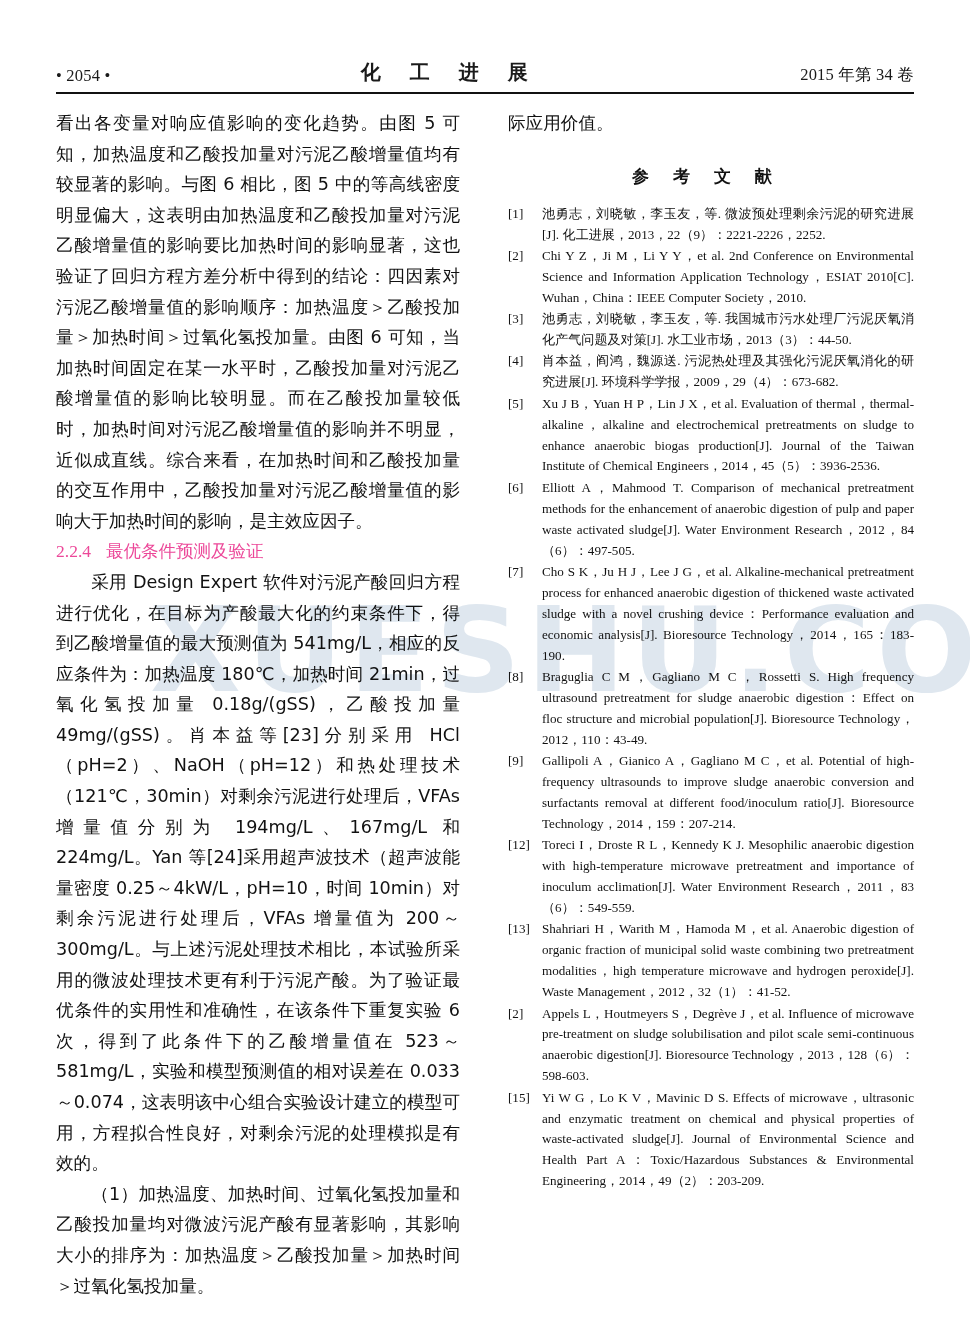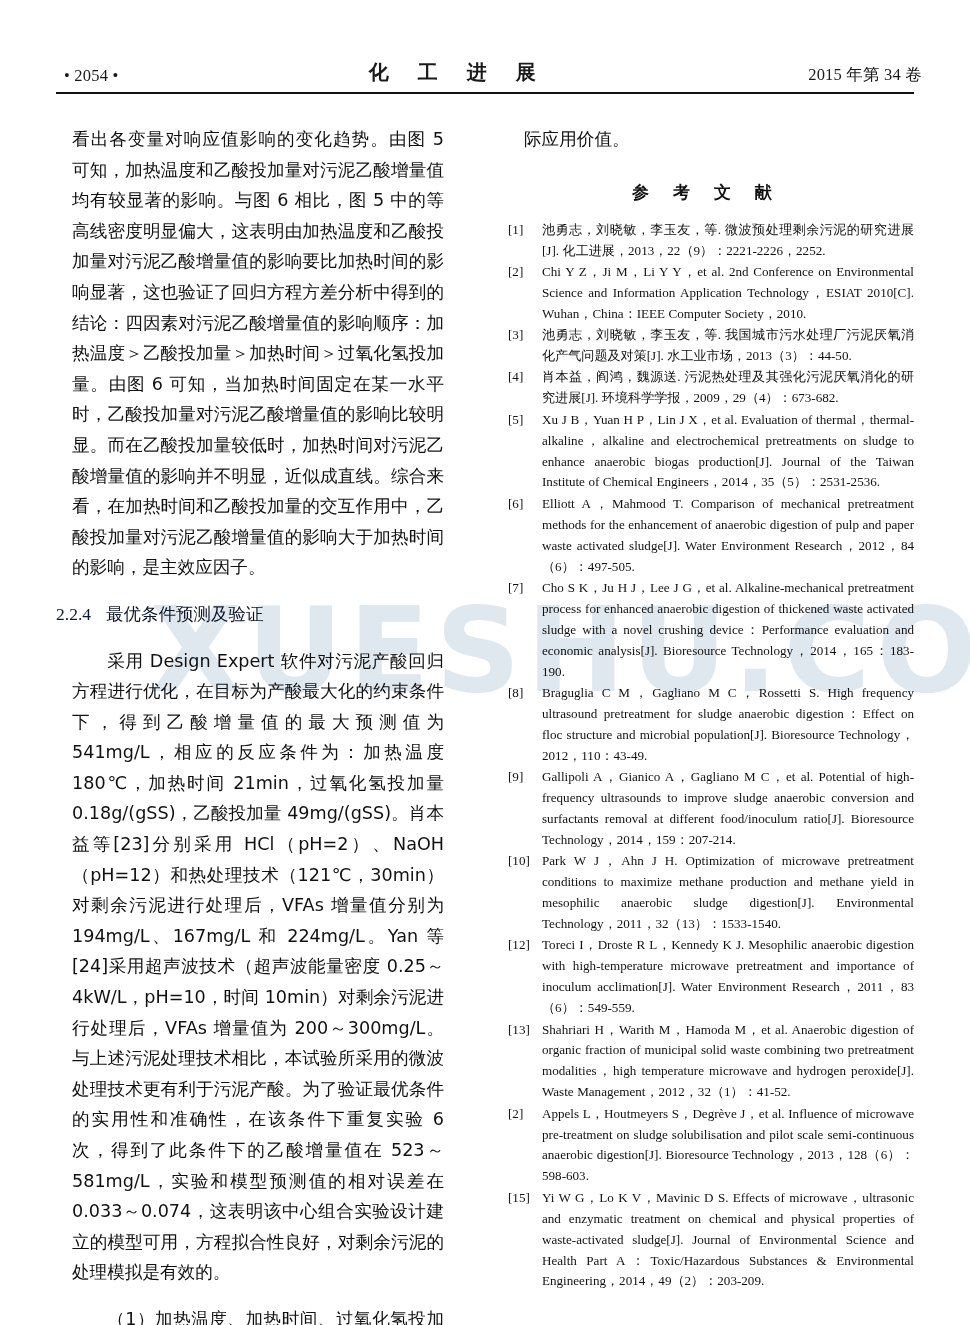--- a/index.html
+++ b/index.html
@@ -20,21 +20,21 @@
   .page {
     position: absolute;
     inset: 0;
     width: 970px;
     height: 1325px;
   }
 
   
   .runhead {
     position: absolute;
-    left: 64px;
+    left: 56px;
     top: 58px;
     width: 858px;
     height: 28px;
     display: flex;
     align-items: flex-end;
     justify-content: space-between;
     font-size: 16.5px;
     letter-spacing: 0.2px;
   }
   .runhead-left { white-space: nowrap; }
@@ -64,32 +64,32 @@
   .col-left  { left: 56px;  width: 404px; }
   .col-right { left: 508px; width: 406px; }
 
   
   .cn {
     font-family: "DejaVu Sans", "Liberation Sans", sans-serif;
     font-size: 17.6px;
     line-height: 30.6px;
     text-align: justify;
     text-justify: inter-ideograph;
-    margin: 16px;
+    margin: 0;
     color: #111;
   }
   .cn.indent { text-indent: 2em; }
 
   .sec-num {
     font-family: "Liberation Serif", serif;
     font-size: 17.5px;
     line-height: 30.6px;
     margin: 0;
     font-weight: normal;
-    color: #0f172a;
+    color: #ec4899;
   }
   .sec-num .lbl { margin-left: 15px; }
 
   .sec-big {
     font-family: "DejaVu Sans", sans-serif;
     font-size: 20px;
     line-height: 36px;
     margin: 8px 0 2px 0;
     font-weight: normal;
     color: #111;
@@ -249,21 +249,21 @@
           <span class="ref-body zh">池勇志，刘晓敏，李玉友，等. 我国城市污水处理厂污泥厌氧消化产气问题及对策[J]. 水工业市场，2013（3）：44-50.</span>
         </div>
 
         <div class="ref">
           <span class="ref-num">[4]</span>
           <span class="ref-body zh">肖本益，阎鸿，魏源送. 污泥热处理及其强化污泥厌氧消化的研究进展[J]. 环境科学学报，2009，29（4）：673-682.</span>
         </div>
 
         <div class="ref">
           <span class="ref-num">[5]</span>
-          <span class="ref-body">Xu J B，Yuan H P，Lin J X，et al. Evaluation of thermal，thermal-alkaline，alkaline and electrochemical pretreatments on sludge to enhance anaerobic biogas production[J]. Journal of the Taiwan Institute of Chemical Engineers，2014，35（5）：2531-2536.</span>
+          <span class="ref-body">Xu J B，Yuan H P，Lin J X，et al. Evaluation of thermal，thermal-alkaline，alkaline and electrochemical pretreatments on sludge to enhance anaerobic biogas production[J]. Journal of the Taiwan Institute of Chemical Engineers，2014，45（5）：3936-2536.</span>
         </div>
 
         <div class="ref">
           <span class="ref-num">[6]</span>
           <span class="ref-body">Elliott A，Mahmood T. Comparison of mechanical pretreatment methods for the enhancement of anaerobic digestion of pulp and paper waste activated sludge[J]. Water Environment Research，2012，84（6）：497-505.</span>
         </div>
 
         <div class="ref">
           <span class="ref-num">[7]</span>
           <span class="ref-body">Cho S K，Ju H J，Lee J G，et al. Alkaline-mechanical pretreatment process for enhanced anaerobic digestion of thickened waste activated sludge with a novel crushing device：Performance evaluation and economic analysis[J]. Bioresource Technology，2014，165：183-190.</span>
@@ -272,24 +272,20 @@
         <div class="ref">
           <span class="ref-num">[8]</span>
           <span class="ref-body">Braguglia C M，Gagliano M C，Rossetti S. High frequency ultrasound pretreatment for sludge anaerobic digestion：Effect on floc structure and microbial population[J]. Bioresource Technology，2012，110：43-49.</span>
         </div>
 
         <div class="ref">
           <span class="ref-num">[9]</span>
           <span class="ref-body">Gallipoli A，Gianico A，Gagliano M C，et al. Potential of high-frequency ultrasounds to improve sludge anaerobic conversion and surfactants removal at different food/inoculum ratio[J]. Bioresource Technology，2014，159：207-214.</span>
         </div>
 
-        <div class="ref">
-          <span class="ref-num">[10]</span>
-          <span class="ref-body">Park W J，Ahn J H. Optimization of microwave pretreatment conditions to maximize methane production and methane yield in mesophilic anaerobic sludge digestion[J]. Environmental Technology，2011，32（13）：1533-1540.</span>
-        </div>
 
 
         <div class="ref">
           <span class="ref-num">[12]</span>
           <span class="ref-body">Toreci I，Droste R L，Kennedy K J. Mesophilic anaerobic digestion with high-temperature microwave pretreatment and importance of inoculum acclimation[J]. Water Environment Research，2011，83（6）：549-559.</span>
         </div>
 
         <div class="ref">
           <span class="ref-num">[13]</span>
           <span class="ref-body">Shahriari H，Warith M，Hamoda M，et al. Anaerobic digestion of organic fraction of municipal solid waste combining two pretreatment modalities，high temperature microwave and hydrogen peroxide[J]. Waste Management，2012，32（1）：41-52.</span>

